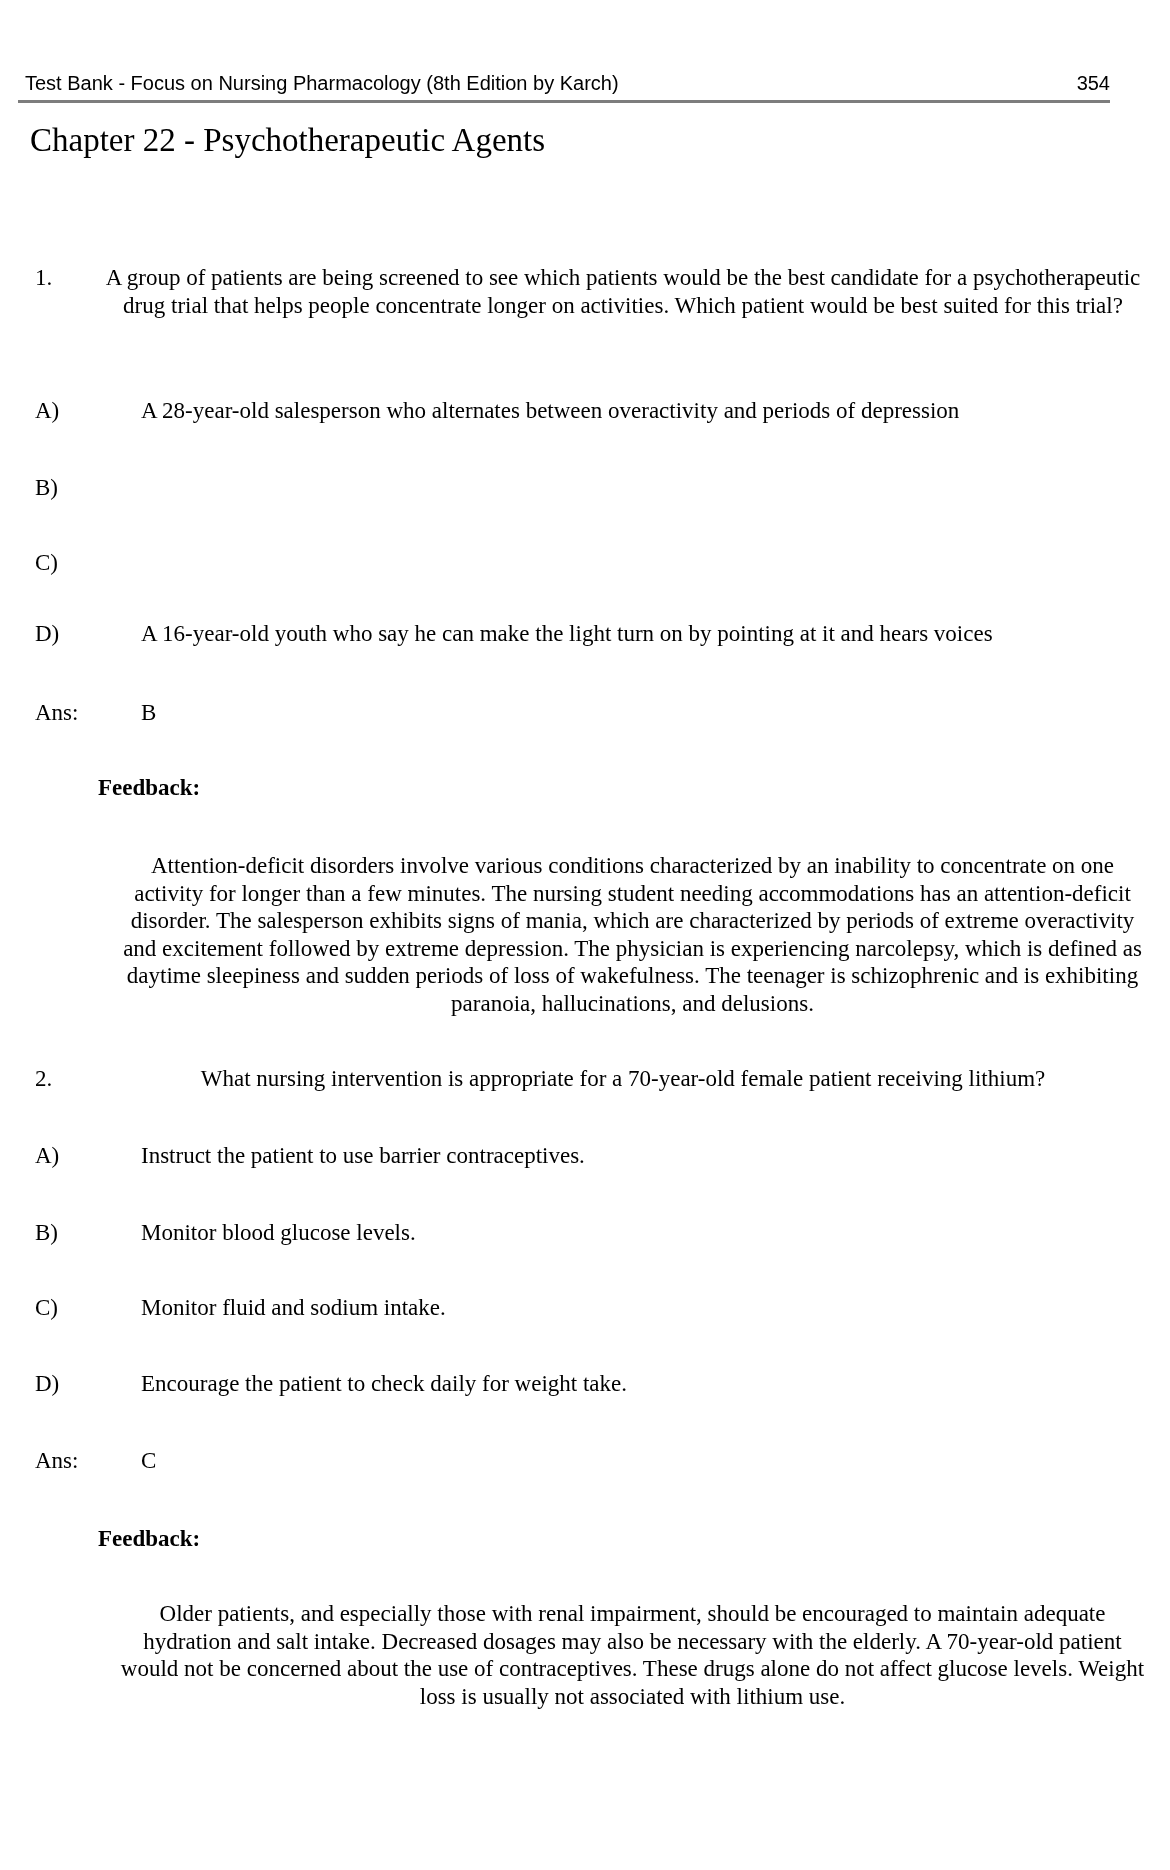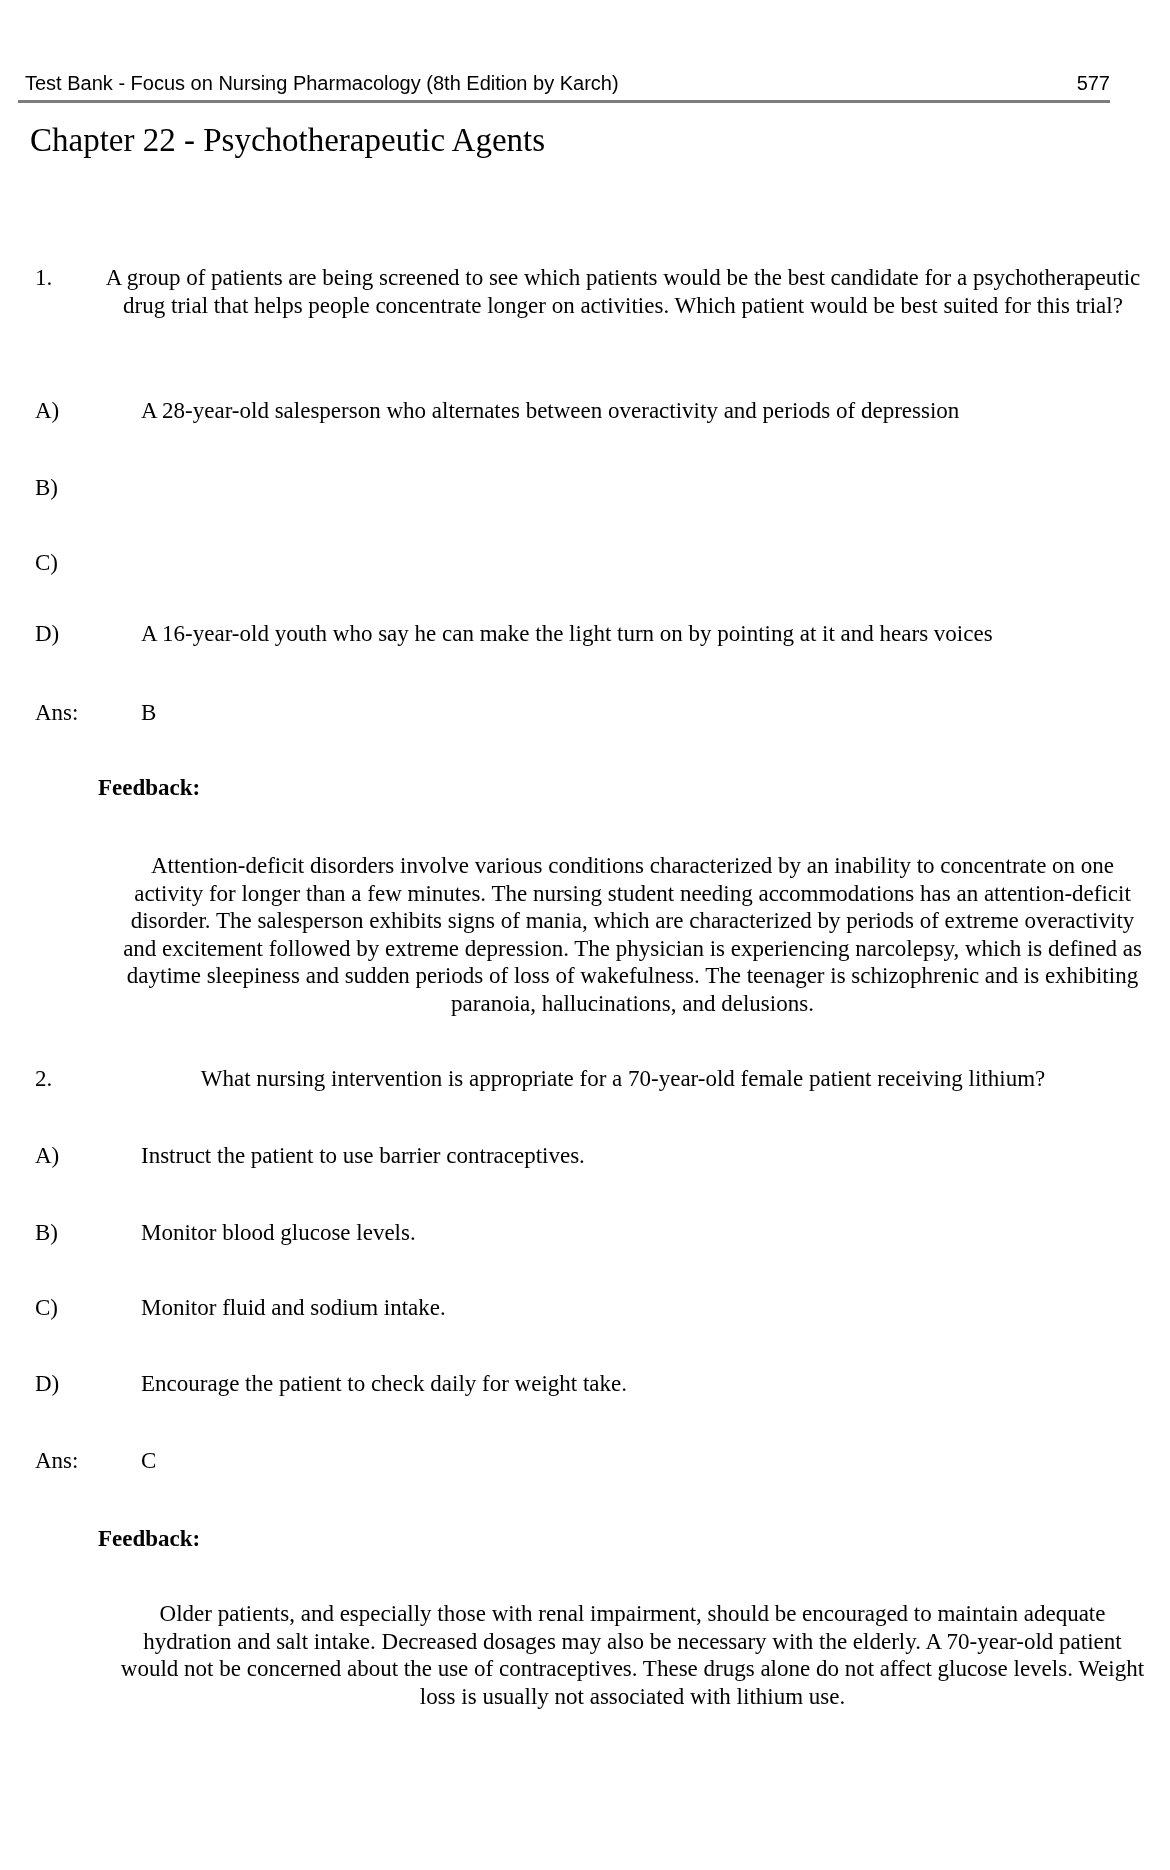--- a/index.html
+++ b/index.html
@@ -52,21 +52,21 @@
 
   
   .fb-label { left: 98px; font-weight: bold; }
   .fb-para { left: 98px; width: 1025px; text-align: center; margin-left: 22px; }
 </style>
 </head>
 <body>
 
 <div class="abs header">
   <span class="header-title">Test Bank - Focus on Nursing Pharmacology (8th Edition by Karch)</span>
-  <span>577</span>
+  <span>354</span>
 </div>
 
 <h1 class="abs chapter-title">Chapter 22 - Psychotherapeutic Agents</h1>
 
 <div class="abs q-row" style="top:264px">
   <span class="q-num">1.</span>
   <span class="q-text">A group of patients are being screened to see which patients would be the best candidate for a psychotherapeutic drug trial that helps people concentrate longer on activities. Which patient would be best suited for this trial?</span>
 </div>
 
 <div class="abs opt-row" style="top:397px">

